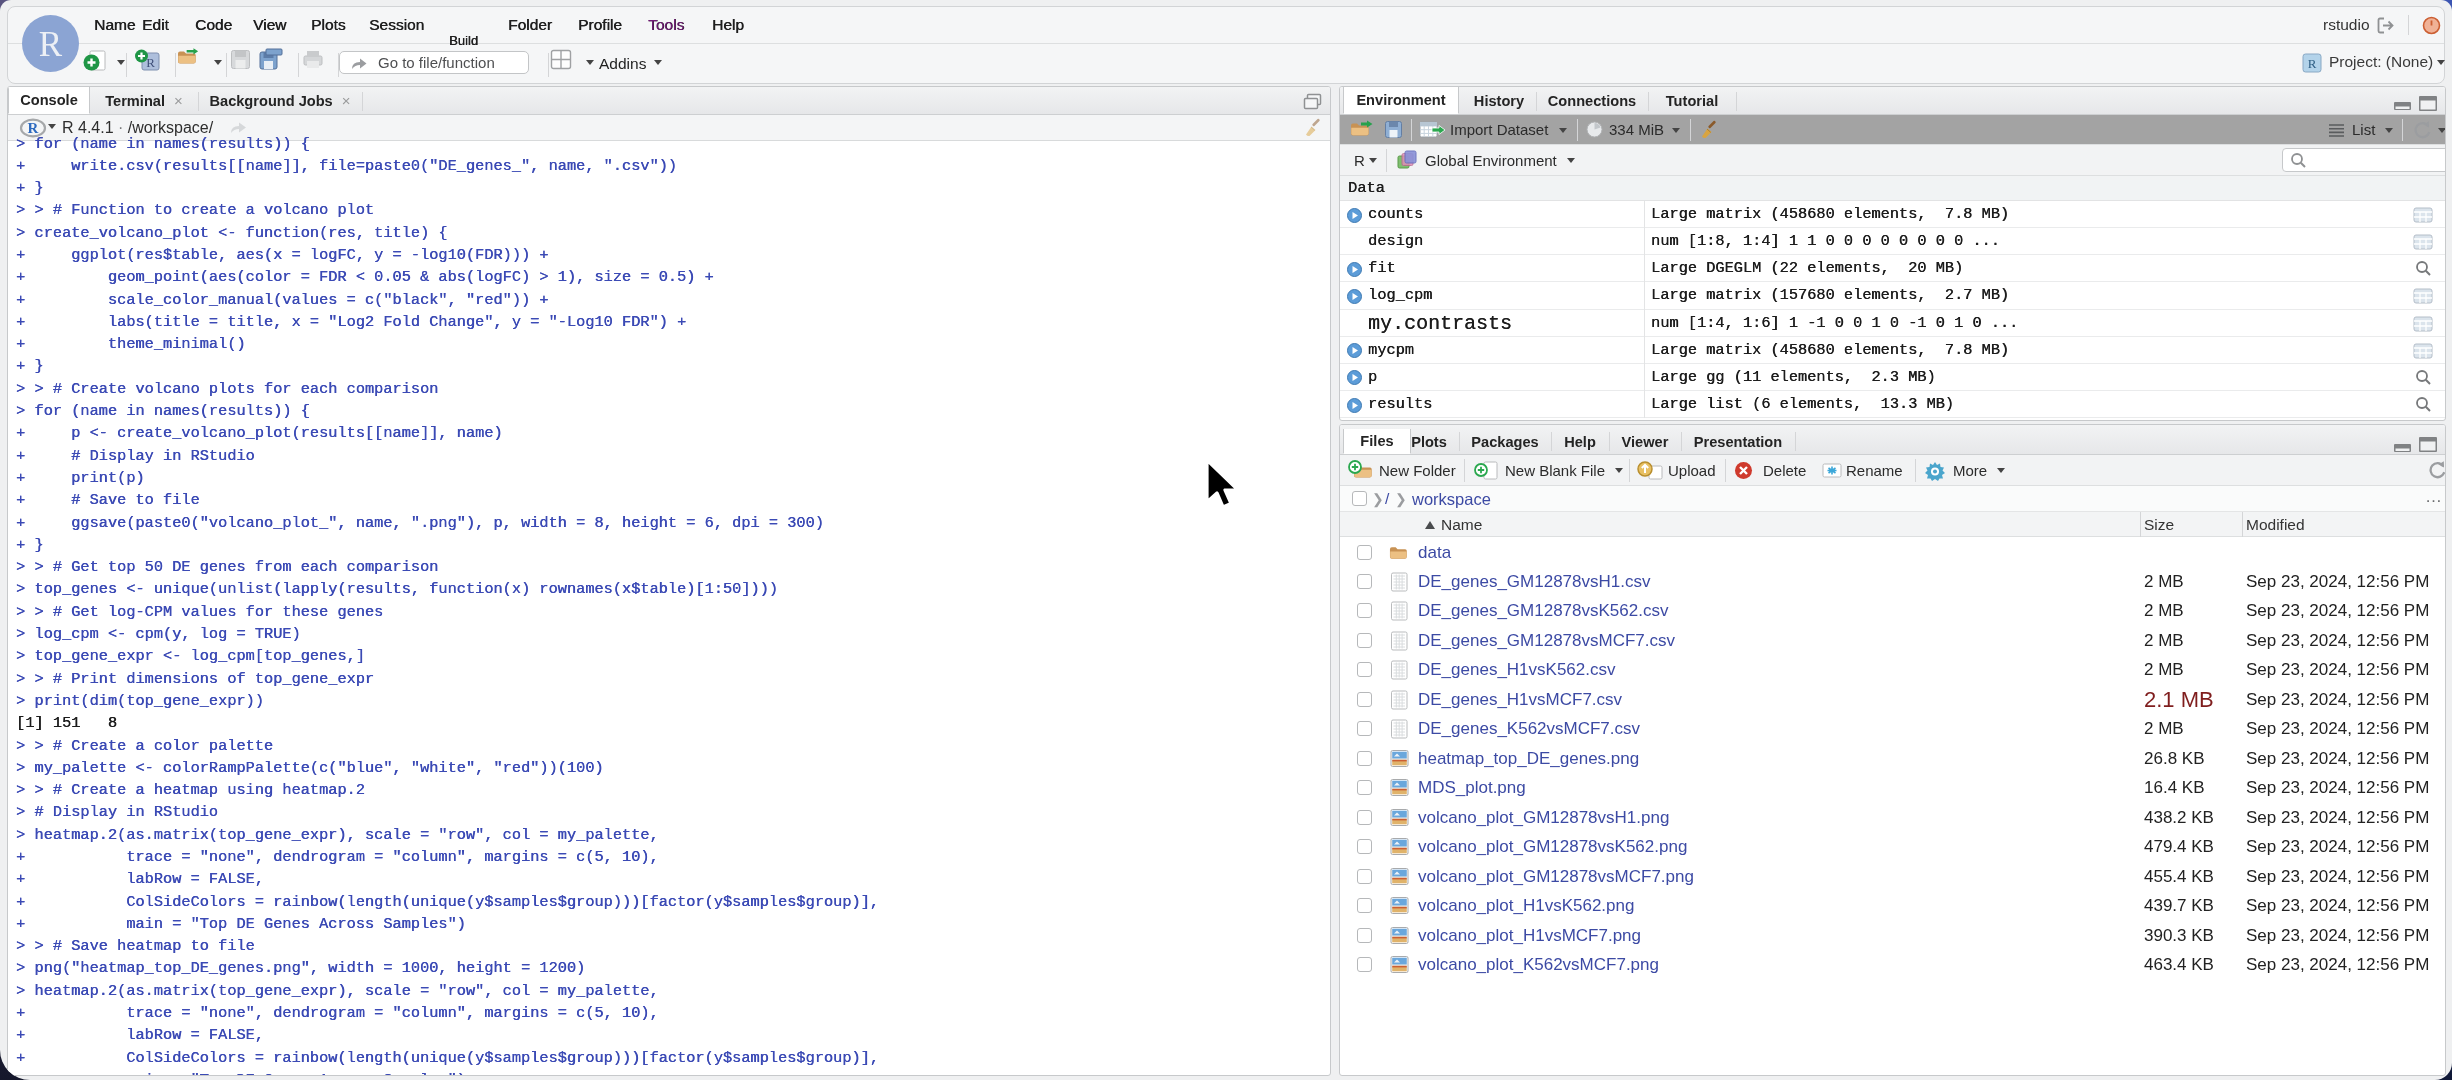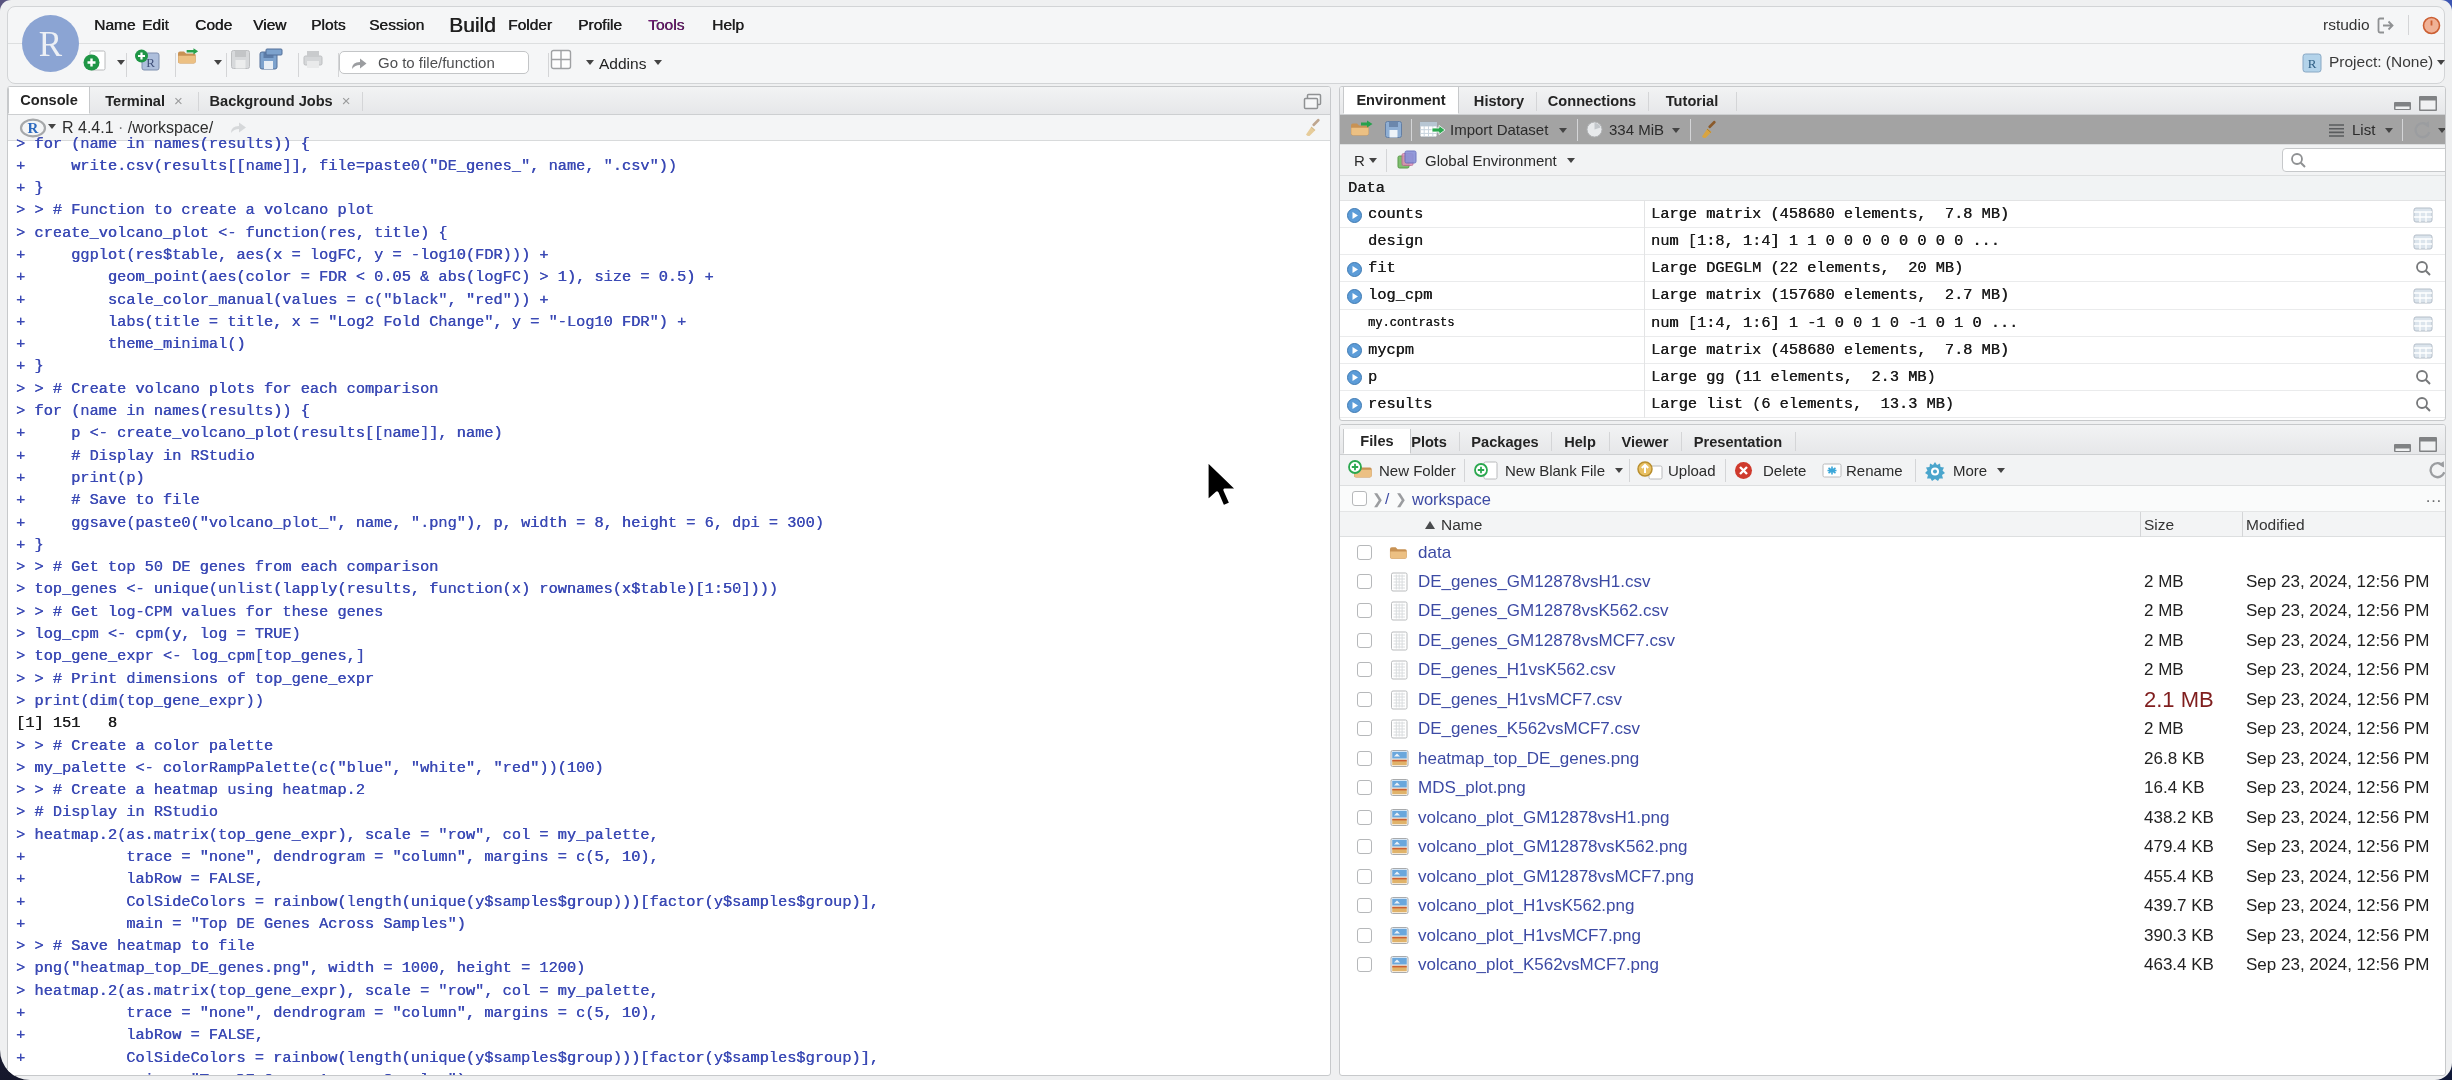--- a/index.html
+++ b/index.html
@@ -20,21 +20,21 @@
 <div class="abs" style="left:7px;top:6px;width:2438px;height:78px;background:#f5f6f7;border:1px solid #d2d4d6;border-radius:8px">
 <div class="abs" style="left:0;right:0;top:36px;height:1px;background:#dddfe0"></div>
 <div class="abs" style="left:14px;top:8px;width:57px;height:57px;border-radius:50%;background:#8ba4d3"></div>
 <div class="abs" style="left:14px;top:8px;width:57px;height:57px;text-align:center;font-family:'Liberation Serif',serif;font-size:35px;color:#edf0f5;line-height:60px">R</div>
 <div class="abs" style="left:86px;top:0;height:36px;line-height:36px;font-size:15.5px;color:#1f1f1f;text-shadow:0.45px 0 0 #1f1f1f">Name</div>
 <div class="abs" style="left:134px;top:0;height:36px;line-height:36px;font-size:15.5px;color:#1f1f1f;text-shadow:0.45px 0 0 #1f1f1f">Edit</div>
 <div class="abs" style="left:187px;top:0;height:36px;line-height:36px;font-size:15.5px;color:#1f1f1f;text-shadow:0.45px 0 0 #1f1f1f">Code</div>
 <div class="abs" style="left:245px;top:0;height:36px;line-height:36px;font-size:15.5px;color:#1f1f1f;text-shadow:0.45px 0 0 #1f1f1f">View</div>
 <div class="abs" style="left:303px;top:0;height:36px;line-height:36px;font-size:15.5px;color:#1f1f1f;text-shadow:0.45px 0 0 #1f1f1f">Plots</div>
 <div class="abs" style="left:361px;top:0;height:36px;line-height:36px;font-size:15.5px;color:#1f1f1f;text-shadow:0.45px 0 0 #1f1f1f">Session</div>
-<div class="abs" style="left:441px;top:0;height:36px;line-height:36px;font-size:21px;color:#1f1f1f;text-shadow:0.45px 0 0 #1f1f1f">Build</div>
+<div class="abs" style="left:441px;top:16px;height:36px;line-height:36px;font-size:13px;color:#1f1f1f;text-shadow:0.45px 0 0 #1f1f1f">Build</div>
 <div class="abs" style="left:500px;top:0;height:36px;line-height:36px;font-size:15.5px;color:#1f1f1f;text-shadow:0.45px 0 0 #1f1f1f">Folder</div>
 <div class="abs" style="left:570px;top:0;height:36px;line-height:36px;font-size:15.5px;color:#1f1f1f;text-shadow:0.45px 0 0 #1f1f1f">Profile</div>
 <div class="abs" style="left:640px;top:0;height:36px;line-height:36px;font-size:15.5px;color:#701a75;text-shadow:0.45px 0 0 #1f1f1f">Tools</div>
 <div class="abs" style="left:704px;top:0;height:36px;line-height:36px;font-size:15.5px;color:#1f1f1f;text-shadow:0.45px 0 0 #1f1f1f">Help</div>
 <div class="abs" style="left:2315px;top:0;height:36px;line-height:36px;font-size:15.5px;color:#333">rstudio</div>
 <svg class="icon" style="left:2369px;top:10px" width="19" height="17" viewBox="0 0 19 17">
         <path d="M7 1.5 L3 1.5 Q1.5 1.5 1.5 3 L1.5 14 Q1.5 15.5 3 15.5 L7 15.5" fill="none" stroke="#8f9193" stroke-width="1.8"></path>
         <path d="M6 8.5 L15 8.5 M11.5 4.5 L15.5 8.5 L11.5 12.5" fill="none" stroke="#8f9193" stroke-width="1.8"></path>
       </svg>
 <div class="abs sep" style="left:2400px;top:8px;height:20px"></div>
@@ -298,21 +298,21 @@
           <path d="M5.5 4 L11 7.5 L5.5 11 Z" fill="#fff"></path>
         </svg>
 <div class="abs mono" style="left:28px;top:0;height:27.15px;line-height:27.15px;font-size:15.3px;color:#1d1d1d">log_cpm</div>
 <div class="abs mono" style="left:311px;top:0;height:27.15px;line-height:27.15px;font-size:15.3px;color:#1d1d1d">Large matrix (157680 elements,  2.7 MB)</div>
 <svg class="icon" style="left:1073px;top:6px" width="20" height="16" viewBox="0 0 20 16">
           <rect x="1" y="1" width="18" height="14" rx="2" fill="#dbe4ec" stroke="#b4bec8"></rect>
           <path d="M1 5 L19 5 M7 5 L7 15 M13 5 L13 15 M1 10 L19 10" stroke="#fff" stroke-width="1.3"></path>
         </svg>
 </div>
 <div class="abs" style="left:0;right:0;top:222.6px;height:27.15px;border-bottom:1px solid #eaebec">
-<div class="abs mono" style="left:28px;top:0;height:27.15px;line-height:27.15px;font-size:12px;color:#1d1d1d">my.contrasts</div>
+<div class="abs mono" style="left:28px;top:0;height:27.15px;line-height:27.15px;font-size:20px;color:#1d1d1d">my.contrasts</div>
 <div class="abs mono" style="left:311px;top:0;height:27.15px;line-height:27.15px;font-size:15.3px;color:#1d1d1d">num [1:4, 1:6] 1 -1 0 0 1 0 -1 0 1 0 ...</div>
 <svg class="icon" style="left:1073px;top:6px" width="20" height="16" viewBox="0 0 20 16">
           <rect x="1" y="1" width="18" height="14" rx="2" fill="#dbe4ec" stroke="#b4bec8"></rect>
           <path d="M1 5 L19 5 M7 5 L7 15 M13 5 L13 15 M1 10 L19 10" stroke="#fff" stroke-width="1.3"></path>
         </svg>
 </div>
 <div class="abs" style="left:0;right:0;top:249.8px;height:27.15px;border-bottom:1px solid #eaebec">
 <svg class="icon" style="left:7px;top:6.5px" width="15" height="15" viewBox="0 0 15 15">
           <circle cx="7.5" cy="7.5" r="7" fill="#5c9cd8" stroke="#3f7ab2"></circle>
           <path d="M5.5 4 L11 7.5 L5.5 11 Z" fill="#fff"></path>

